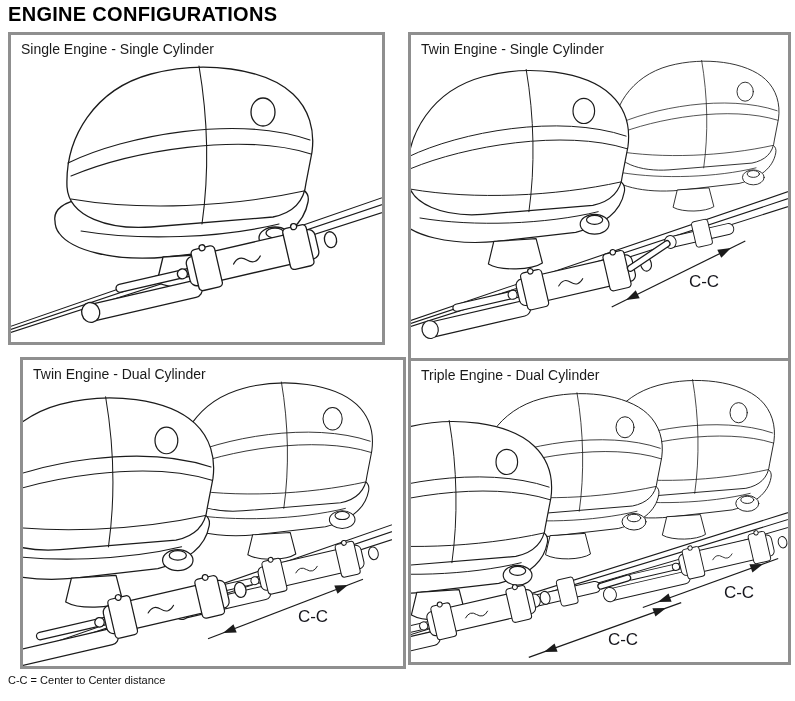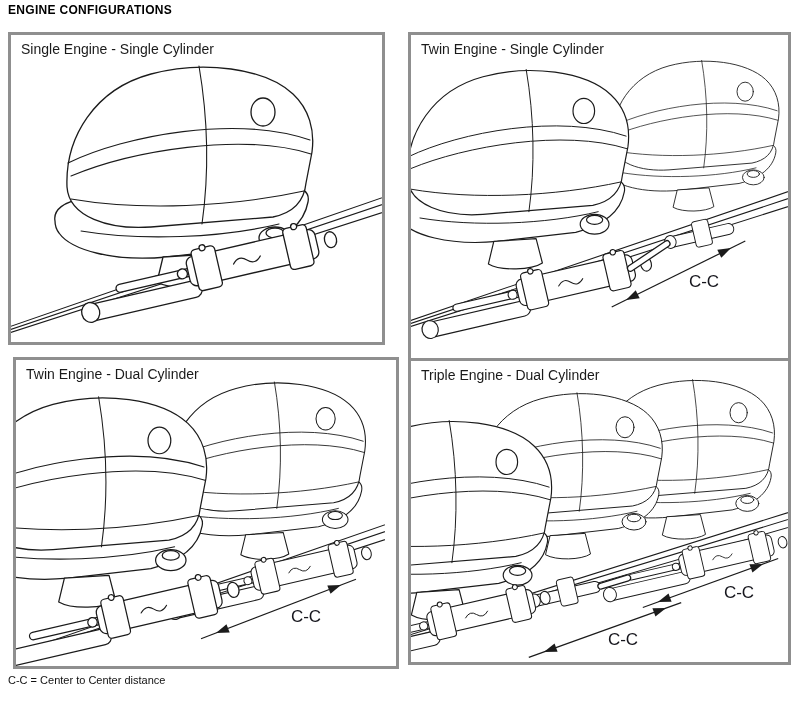--- a/index.html
+++ b/index.html
@@ -3,21 +3,21 @@
 <meta charset="utf-8">
 <style>
   html, body { margin: 0; padding: 0; background: #ffffff; }
   .page {
     position: relative; width: 795px; height: 701px;
     background: #fff; font-family: "Liberation Sans", sans-serif;
     overflow: hidden;
   }
   .title {
     position: absolute; left: 8px; top: 3px; margin: 0;
-    font-size: 12px; font-weight: bold; letter-spacing: 0.3px; color: #000;
+    font-size: 20px; font-weight: bold; letter-spacing: 0.3px; color: #000;
   }
   .panel {
     position: absolute; border: 3px solid #8f8f8f; background: #fff; box-sizing: border-box;
   }
   .panel-label {
     position: absolute; left: 10px; top: 6px; font-size: 14px; color: #1a1a1a; z-index: 2;
     white-space: nowrap;
   }
   .panel svg { position: absolute; left: 0; top: 0; }
   .footnote {
@@ -108,21 +108,21 @@
       </g>
       <g transform="translate(267.5,239) rotate(-26.3)">
         <line class="dim" x1="-74.5" y1="0" x2="74.5" y2="0"></line>
         <polygon class="head" points="-58.5,0 -45.5,4.5 -45.5,-4.5"></polygon>
         <polygon class="head" points="58.5,0 45.5,4.5 45.5,-4.5"></polygon>
       </g>
       <text class="cc-text" x="293" y="252" text-anchor="middle">C-C</text>
     </svg>
   </section>
 
-  <section class="panel" style="left:13px; top:357px; width:386px; height:312px;">
+  <section class="panel" style="left:20px; top:357px; width:386px; height:312px;">
     <div class="panel-label">Twin Engine - Dual Cylinder</div>
     <svg width="369" height="306" viewBox="0 0 369 306">
       <g>
         <line class="ln thin" x1="-5" y1="295" x2="374" y2="163"></line>
         <line class="ln thin" x1="-5" y1="298" x2="374" y2="170"></line>
         <line class="ln thin" x1="-5" y1="301" x2="374" y2="178"></line>
       </g>
       <use href="#eng" transform="translate(140,18) scale(0.8)"></use>
       <use href="#cyl" transform="translate(202,212) rotate(-13) scale(0.8)"></use>
       <use href="#eng" transform="translate(-58,32) scale(0.95)"></use>

